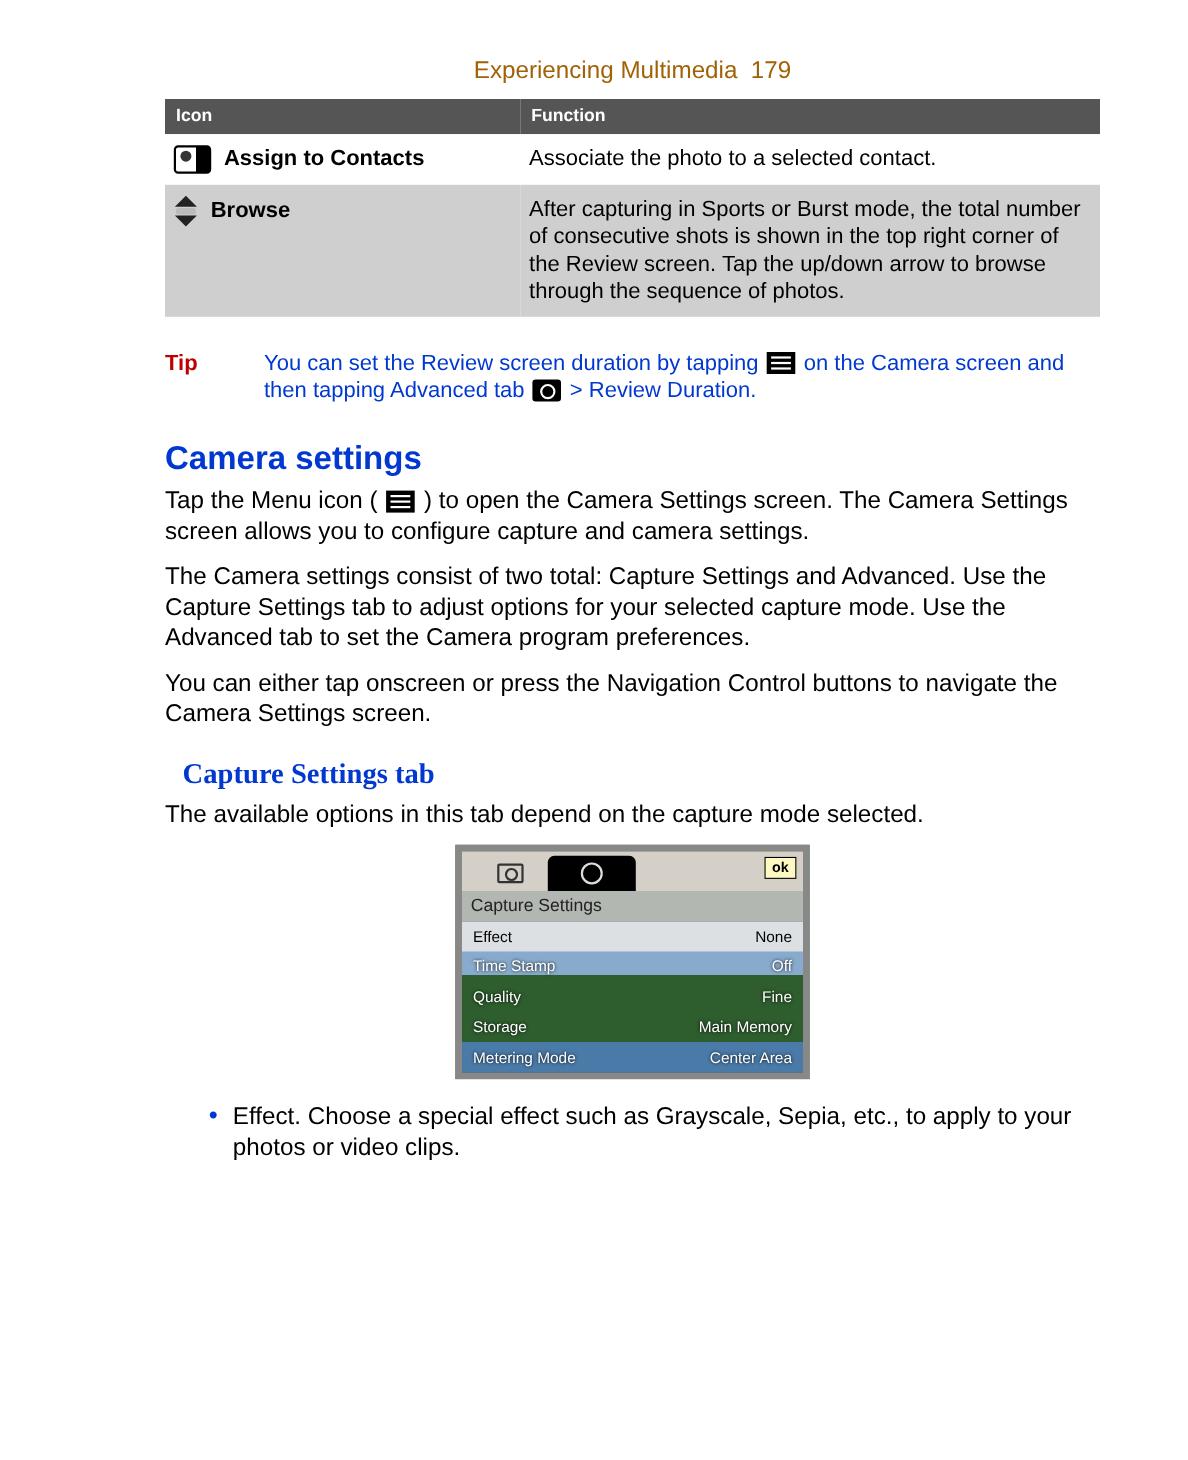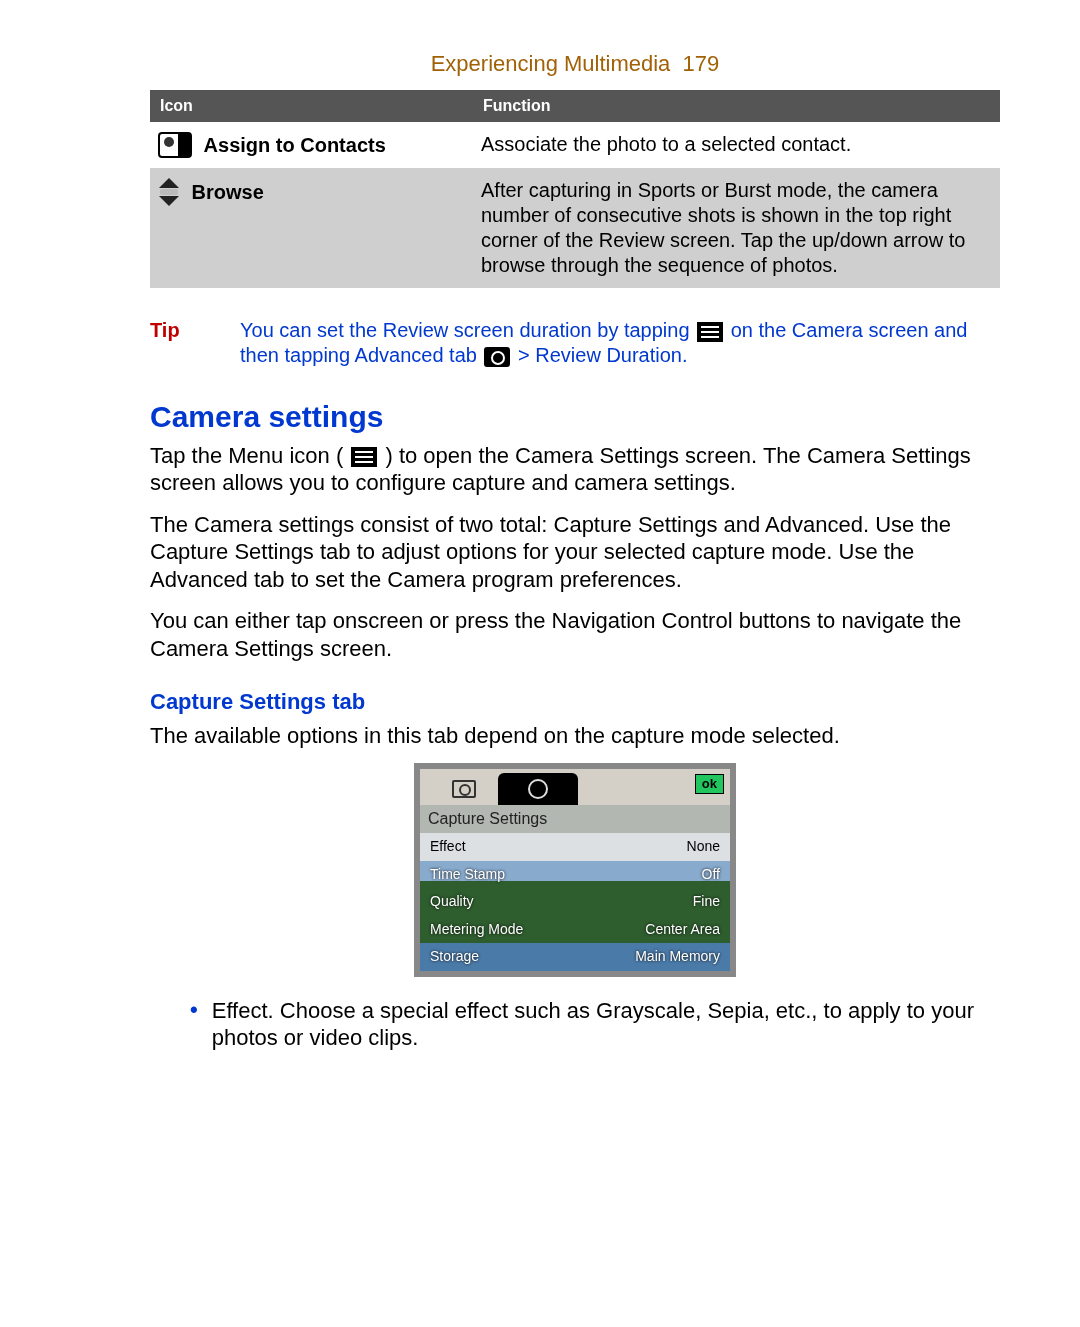--- a/index.html
+++ b/index.html
@@ -73,32 +73,32 @@
   }
   .inline-icon.menu::before{
     content:"";position:absolute;left:4px;right:4px;top:4px;height:2px;background:#fff;
     box-shadow:0 5px 0 #fff,0 10px 0 #fff;
   }
   .inline-icon.gear{border-radius:3px;}
   .inline-icon.gear::before{
     content:"";position:absolute;left:7px;top:4px;width:10px;height:10px;border:2px solid #fff;border-radius:50%;
   }
   h2.section{color:#0038d0;font-size:30px;font-weight:bold;margin:30px 0 4px 0;}
-  h3.sub{color:#0038d0;font-size:22px;font-weight:bold;margin:26px 0 2px 0;}
+  h3.sub{color:#0038d0;font-size:26px;font-weight:bold;margin:26px 0 2px 16px;font-family:Liberation Serif, serif;}
   p{margin:6px 0 14px 0;}
   b{font-weight:normal;}
   .screenshot{
     width:310px;margin:12px auto 20px auto;border:6px solid #888;background:#3a5a3a;
     font-family:Tahoma,sans-serif;position:relative;
   }
   .ss-tabs{background:#d4d0c8;height:36px;position:relative;}
   .ss-tab{position:absolute;top:4px;height:32px;display:flex;align-items:center;justify-content:center;}
   .ss-tab.cam{left:14px;width:60px;}
   .ss-tab.adv{left:78px;width:80px;background:#000;border-radius:6px 6px 0 0;}
-  .ss-ok{position:absolute;right:6px;top:5px;border:1px solid #000;background:#22c55e;font-size:13px;font-weight:bold;padding:1px 6px;}
+  .ss-ok{position:absolute;right:6px;top:5px;border:1px solid #000;background:#fef9c3;font-size:13px;font-weight:bold;padding:1px 6px;}
   .cam-ico{width:20px;height:14px;border:2px solid #333;border-radius:2px;position:relative;}
   .cam-ico::before{content:"";position:absolute;left:5px;top:2px;width:8px;height:8px;border:2px solid #333;border-radius:50%;}
   .gear-ico{width:16px;height:16px;border:2px solid #ddd;border-radius:50%;position:relative;}
   .ss-title{background:rgba(200,200,200,.85);color:#222;font-size:16px;padding:4px 8px;}
   .ss-row{display:flex;justify-content:space-between;color:#fff;font-size:14px;padding:5px 10px;text-shadow:0 0 3px #000;}
   .ss-row.sel{background:rgba(230,230,230,.9);color:#000;text-shadow:none;}
   .ss-bg{
     background:
       linear-gradient(to bottom,
         #88aacc 0 35%, 
@@ -129,21 +129,21 @@
       <span class="icon-box icon-contacts"></span>
       <span class="icon-label">Assign to Contacts</span>
     </td>
     <td>Associate the photo to a selected contact.</td>
   </tr>
   <tr class="r1">
     <td class="icon-cell">
       <span class="icon-box icon-browse"><span class="mid"></span></span>
       <span class="icon-label">Browse</span>
     </td>
-    <td>After capturing in Sports or Burst mode, the camera number of consecutive shots is shown in the top right corner of the Review screen. Tap the up/down arrow to browse through the sequence of photos.</td>
+    <td>After capturing in Sports or Burst mode, the total number of consecutive shots is shown in the top right corner of the Review screen. Tap the up/down arrow to browse through the sequence of photos.</td>
   </tr>
 </tbody>
   </table>
 
 <div class="tip-block">
   <div class="tip-label">Tip</div>
   <div class="tip-body">
     <span>You can set the Review screen duration by tapping </span><span class="inline-icon menu"></span><span> on the Camera screen and then tapping </span><b>Advanced</b><span> tab </span><span class="inline-icon gear"></span><span> &gt; </span><b>Review Duration</b><span>.</span>
   </div>
 </div>
@@ -178,26 +178,26 @@
       </div>
     <div class="ss-row">
         <span>Time Stamp</span>
         <span>Off</span>
       </div>
     <div class="ss-row">
         <span>Quality</span>
         <span>Fine</span>
       </div>
     <div class="ss-row">
+        <span>Storage</span>
+        <span>Main Memory</span>
+      </div>
+    <div class="ss-row">
         <span>Metering Mode</span>
         <span>Center Area</span>
-      </div>
-    <div class="ss-row">
-        <span>Storage</span>
-        <span>Main Memory</span>
       </div>
   </div>
 </div>
 
 <div class="bullet-list">
   <div class="bullet-item">
     <span class="dot">•</span>
     <span><b>Effect</b><span>. Choose a special effect such as Grayscale, Sepia, etc., to apply to your photos or video clips.</span></span>
   </div>
 </div>

